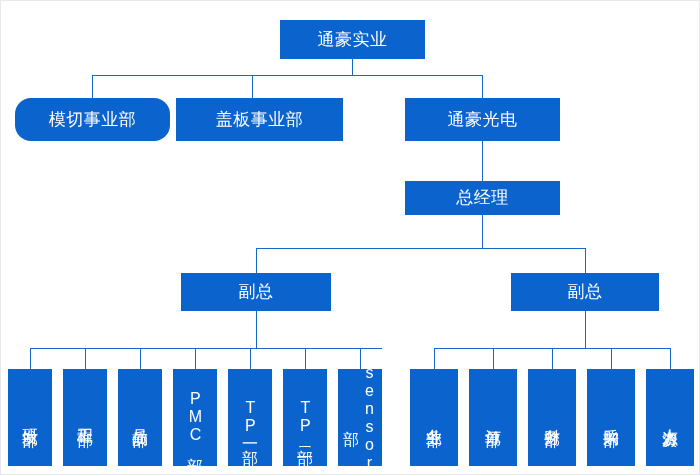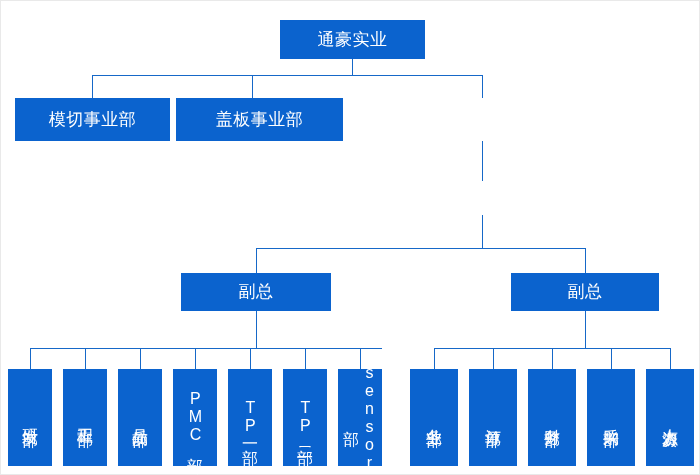--- a/index.html
+++ b/index.html
@@ -87,23 +87,25 @@
   <div class="line vert" style="left:584px; top:310px; height:37px;"></div>
   <div class="line horiz" style="left:433px; top:347px; width:236px;"></div>
   <div class="line vert" style="left:433px; top:347px; height:21px;"></div>
   <div class="line vert" style="left:492px; top:347px; height:21px;"></div>
   <div class="line vert" style="left:551px; top:347px; height:21px;"></div>
   <div class="line vert" style="left:610px; top:347px; height:21px;"></div>
   <div class="line vert" style="left:669px; top:347px; height:21px;"></div>
 
   <div class="node h" style="left:279px; top:19px; width:145px; height:39px;">通豪实业</div>
 
-  <div class="node h" style="left:14px; top:97px; width:155px; height:43px;">模切事业部</div>
+  <div class="node h" style="left:14px; top:97px; width:155px; height:43px;border-radius:16px;">模切事业部</div>
   <div class="node h" style="left:175px; top:97px; width:167px; height:43px;">盖板事业部</div>
+  <div class="node h" style="left:404px; top:97px; width:155px; height:43px;">通豪光电</div>
 
+  <div class="node h" style="left:404px; top:180px; width:155px; height:34px;">总经理</div>
 
   <div class="node h" style="left:180px; top:272px; width:150px; height:38px;">副总</div>
   <div class="node h" style="left:510px; top:272px; width:148px; height:38px;">副总</div>
 
   <div class="node v" style="left:7px;   top:368px; width:44px; height:97px;">研发部</div>
   <div class="node v" style="left:62px;  top:368px; width:44px; height:97px;">工程部</div>
   <div class="node v" style="left:117px; top:368px; width:44px; height:97px;">品质部</div>
   <div class="node v" style="left:172px; top:368px; width:44px; height:97px;">PMC部</div>
   <div class="node v" style="left:227px; top:368px; width:44px; height:97px;">TP一部</div>
   <div class="node v" style="left:282px; top:368px; width:44px; height:97px;">TP二部</div>

